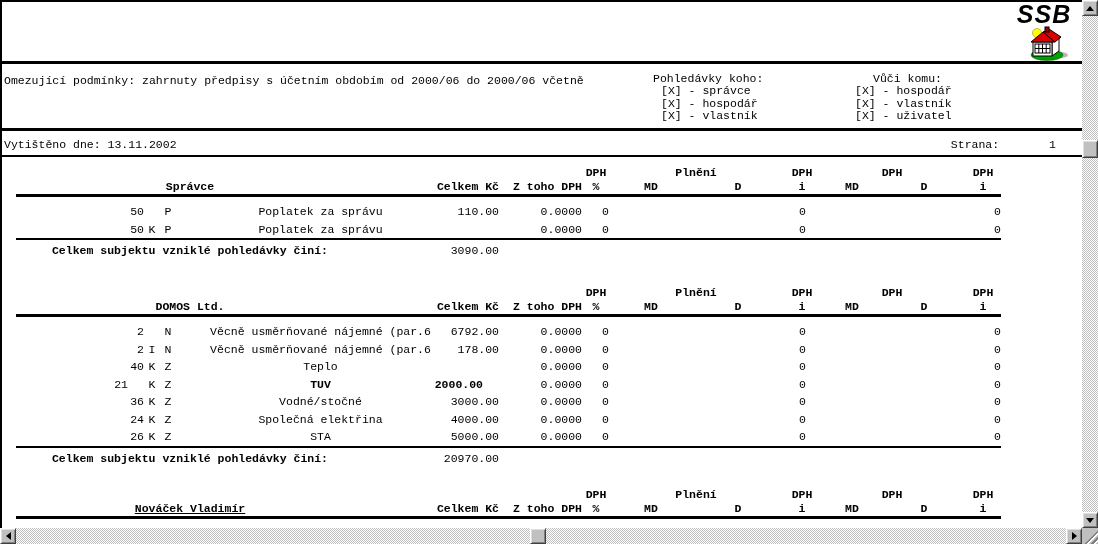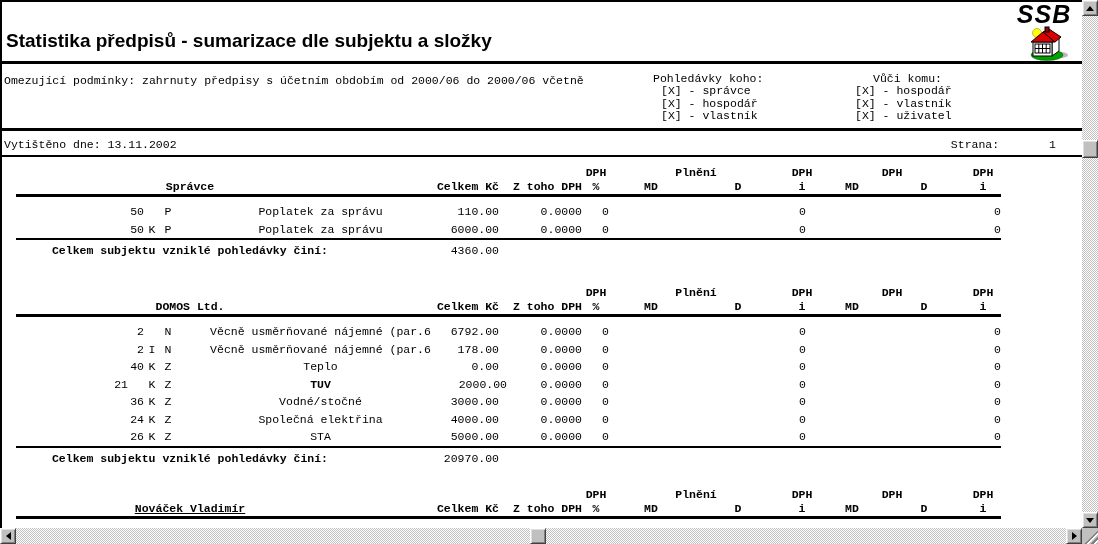--- a/index.html
+++ b/index.html
@@ -49,21 +49,20 @@
      clip-path:polygon(100% 15%,100% 100%,15% 100%);}
 </style>
 </head>
 <body>
 
 <div class="screen">
   <div class="content">
     <div class="edge-top"></div>
     <div class="edge-left"></div>
 
-    <div class="title">Statistika předpisů - sumarizace dle subjektu a složky</div>
     <div class="ssb">SSB</div>
     <svg class="house" width="42" height="36" viewBox="0 0 42 36">
       <circle cx="9" cy="7" r="4.5" fill="#ffff00" stroke="#808000" stroke-width="0.5"></circle>
       <ellipse cx="33" cy="29" rx="7" ry="3" fill="#b8b8b8"></ellipse>
       <ellipse cx="19" cy="29" rx="16" ry="5.5" fill="#00a000" stroke="#006000" stroke-width="0.5"></ellipse>
       <polygon points="24,16 31,10 31,25 24,30" fill="#fff" stroke="#000" stroke-width="1"></polygon>
       <rect x="5" y="16" width="19" height="14" fill="#fff" stroke="#000" stroke-width="1"></rect>
       <polygon points="3,16 15,6 27,16" fill="#dd0000" stroke="#000" stroke-width="1"></polygon>
       <polygon points="15,6 21,3 33,11 27,16" fill="#dd0000" stroke="#000" stroke-width="1"></polygon>
       <rect x="17" y="1" width="4" height="5" fill="#990000" stroke="#000" stroke-width="1"></rect>
@@ -134,31 +133,30 @@
               <span class="cell r" style="left: 466px; width: 100px;">0.0000</span>
               <span class="cell r" style="left: 553px; width: 40px;">0</span>
               <span class="cell r" style="left: 700px; width: 90px;">0</span>
               <span class="cell r" style="left: 895px; width: 90px;">0</span>
             </div>
             <div class="row">
               <span class="cell r" style="left: 90px; width: 38px;">50</span>
               <span class="cell c" style="left: 130px; width: 12px;">K</span>
               <span class="cell c" style="left: 146px; width: 12px;">P</span>
               <span class="cell l" style="left: 172px; width: 265px;">Poplatek za správu</span>
-              <span class="cell r" style="left: 343px; width: 140px;">6000.00</span>
               <span class="cell r" style="left: 466px; width: 100px;">0.0000</span>
               <span class="cell r" style="left: 553px; width: 40px;">0</span>
               <span class="cell r" style="left: 700px; width: 90px;">0</span>
               <span class="cell r" style="left: 895px; width: 90px;">0</span>
             </div>
           </div>
           <div class="bar2"></div>
           <div class="total-row">
             <span class="cell l bold" style="left: 4px; width: 340px;">Celkem subjektu vzniklé pohledávky činí:</span>
-            <span class="cell r" style="left: 343px; width: 140px;">4360.00</span>
+            <span class="cell r" style="left: 343px; width: 140px;">3090.00</span>
           </div>
         </div>
         <div class="section" style="top: 286px;">
           <div class="hdr-line">
             <span class="cell c" style="left: 562px; width: 36px;">DPH</span>
             <span class="cell c" style="left: 650px; width: 60px;">Plnění</span>
             <span class="cell c" style="left: 768px; width: 36px;">DPH</span>
             <span class="cell c" style="left: 858px; width: 36px;">DPH</span>
             <span class="cell c" style="left: 949px; width: 36px;">DPH</span>
           </div>
@@ -196,32 +194,31 @@
               <span class="cell r" style="left: 466px; width: 100px;">0.0000</span>
               <span class="cell r" style="left: 553px; width: 40px;">0</span>
               <span class="cell r" style="left: 700px; width: 90px;">0</span>
               <span class="cell r" style="left: 895px; width: 90px;">0</span>
             </div>
             <div class="row">
               <span class="cell r" style="left: 90px; width: 38px;">40</span>
               <span class="cell c" style="left: 130px; width: 12px;">K</span>
               <span class="cell c" style="left: 146px; width: 12px;">Z</span>
               <span class="cell l" style="left: 172px; width: 265px;">Teplo</span>
-              <span class="cell r" style="left: 343px; width: 140px;">0.00</span>
               <span class="cell r" style="left: 466px; width: 100px;">0.0000</span>
               <span class="cell r" style="left: 553px; width: 40px;">0</span>
               <span class="cell r" style="left: 700px; width: 90px;">0</span>
               <span class="cell r" style="left: 895px; width: 90px;">0</span>
             </div>
             <div class="row">
               <span class="cell r" style="left: 74px; width: 38px;">21</span>
               <span class="cell c" style="left: 130px; width: 12px;">K</span>
               <span class="cell c" style="left: 146px; width: 12px;">Z</span>
               <span class="cell l" style="left: 172px; width: 265px; font-weight: bold;">TUV</span>
-              <span class="cell r" style="left: 351px; width: 140px;">2000.00</span>
+              <span class="cell r" style="left: 327px; width: 140px; font-weight: bold;">2000.00</span>
               <span class="cell r" style="left: 466px; width: 100px;">0.0000</span>
               <span class="cell r" style="left: 553px; width: 40px;">0</span>
               <span class="cell r" style="left: 700px; width: 90px;">0</span>
               <span class="cell r" style="left: 895px; width: 90px;">0</span>
             </div>
             <div class="row">
               <span class="cell r" style="left: 90px; width: 38px;">36</span>
               <span class="cell c" style="left: 130px; width: 12px;">K</span>
               <span class="cell c" style="left: 146px; width: 12px;">Z</span>
               <span class="cell l" style="left: 172px; width: 265px;">Vodné/stočné</span>

